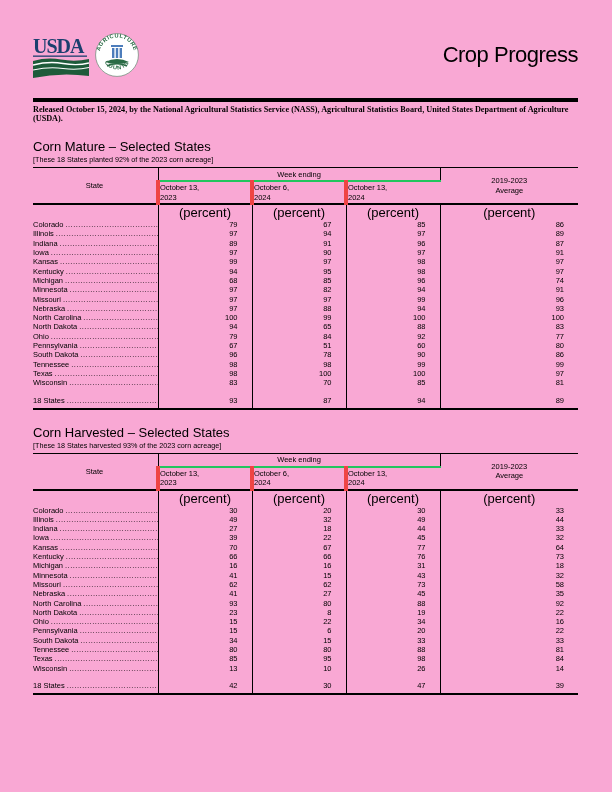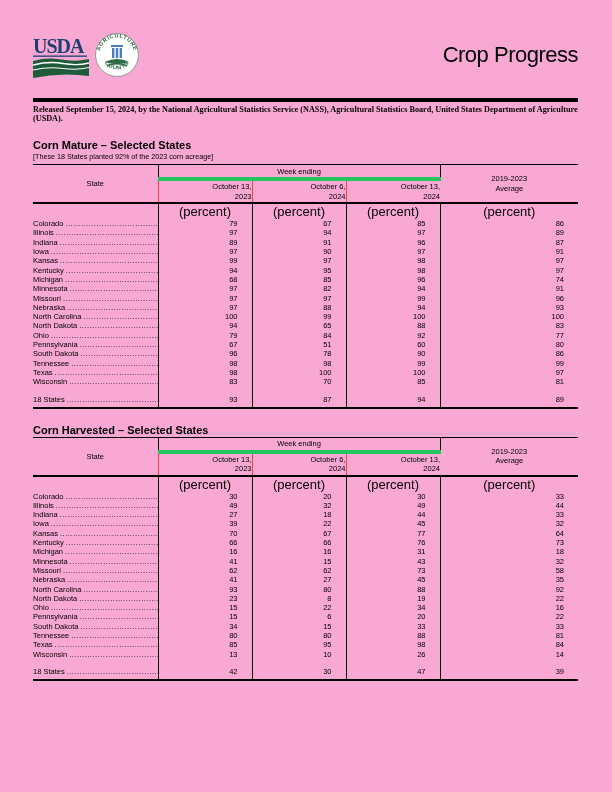--- a/index.html
+++ b/index.html
@@ -18,37 +18,37 @@
     font-family:"Liberation Sans",sans-serif;
   }
   .issn{font-size:7.5px;margin-top:14px;}
   .bar{height:3.5px;background:#000;margin-top:20px;}
   .released{
     font-family:"Liberation Serif",serif;font-weight:bold;font-size:8.2px;
     line-height:1.2;margin:3px 0 0 0;width:545px;
   }
   
   .section{margin-top:15px;}
-  .sec-title{font-size:11px;font-weight:bold;margin:13px 0 1px 0;}
+  .sec-title{font-size:13px;font-weight:normal;margin:13px 0 1px 0;}
   .sec-sub{font-size:7.2px;margin:0 0 3px 0;}
   
   table.tbl{
     border-collapse:collapse;table-layout:fixed;width:545px;
     border-top:1.5px solid #000;border-bottom:2px solid #000;
     font-size:7.5px;
   }
   col.c-state{width:125px;}
   col.c-d{width:94px;}
   col.c-avg{width:138px;}
   th{font-weight:normal;padding:0;}
   td{padding:0;}
   th.state-h{vertical-align:middle;text-align:center;border-bottom:2px solid #000;}
-  th.week{border-left:1px solid #000;border-right:1px solid #000;border-bottom:4px solid #22c55e;height:12px;text-align:center;}
+  th.week{border-left:1px solid #000;border-right:1px solid #000;border-bottom:2px solid #22c55e;height:12px;text-align:center;}
   th.avg-h{vertical-align:middle;text-align:center;border-bottom:2px solid #000;line-height:1.25;}
-  tr.dates th{border-left:1px solid #ef4444;border-bottom:2px solid #000;height:21px;vertical-align:middle;text-align:right;line-height:1.25;}
+  tr.dates th{border-left:4px solid #ef4444;border-bottom:2px solid #000;height:21px;vertical-align:middle;text-align:left;line-height:1.25;}
   tr.pct td{height:14px;text-align:center;vertical-align:middle;font-size:13px;}
   tr.pct td.v,tbody td.v{border-left:1px solid #000;}
   tbody tr.data-row{height:9.3px;}
   tbody td{line-height:9.3px;vertical-align:middle;}
   td.num{text-align:right;padding-right:14px;}
   td.state-cell{overflow:hidden;}
   .state-flex{display:flex;align-items:baseline;}
   .sname{white-space:nowrap;padding-right:2px;}
   .leaders{flex:1;overflow:hidden;white-space:nowrap;letter-spacing:0.5px;color:#000;}
   tr.spacer{height:7px;}
@@ -90,21 +90,21 @@
           <path d="M12,33 Q22,28.5 32,33" stroke="#2a6b45" stroke-width="1.4" fill="none"></path>
         </g>
       </svg>
     </div>
     <h1 class="title">Crop Progress</h1>
   </div>
 
 
   <div class="bar"></div>
 
-  <p class="released">Released September 15, 2024, by the National Agricultural Statistics Service (NASS), Agricultural Statistics Board, United States Department of Agriculture (USDA).</p>
+  <p class="released">Released October 15, 2024, by the National Agricultural Statistics Service (NASS), Agricultural Statistics Board, United States Department of Agriculture (USDA).</p>
 
   <div class="section">
     <h2 class="sec-title">Corn Mature – Selected States</h2>
     <div class="sec-sub">[These 18 States planted 92% of the 2023 corn acreage]</div>
     <table class="tbl">
       <colgroup>
           <col class="c-state">
           <col class="c-d">
           <col class="c-d">
           <col class="c-d">
@@ -376,20 +376,21 @@
             <td class="num v">87</td>
             <td class="num v">94</td>
             <td class="num v">89</td>
           </tr>
         </tbody>
     </table>
   </div>
 
   <div class="section">
     <h2 class="sec-title">Corn Harvested – Selected States</h2>
+    <div class="sec-sub">[These 18 States harvested 93% of the 2023 corn acreage]</div>
     <table class="tbl">
       <colgroup>
           <col class="c-state">
           <col class="c-d">
           <col class="c-d">
           <col class="c-d">
           <col class="c-avg">
         </colgroup>
       <thead>
         <tr>

